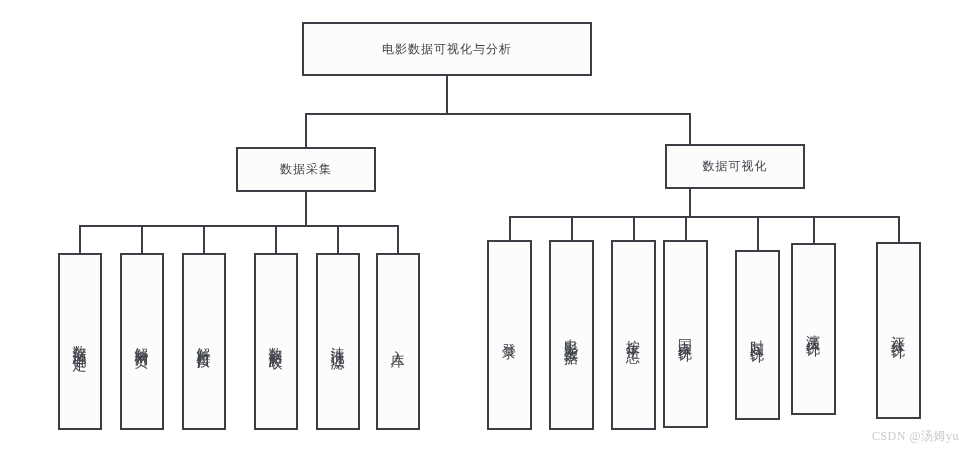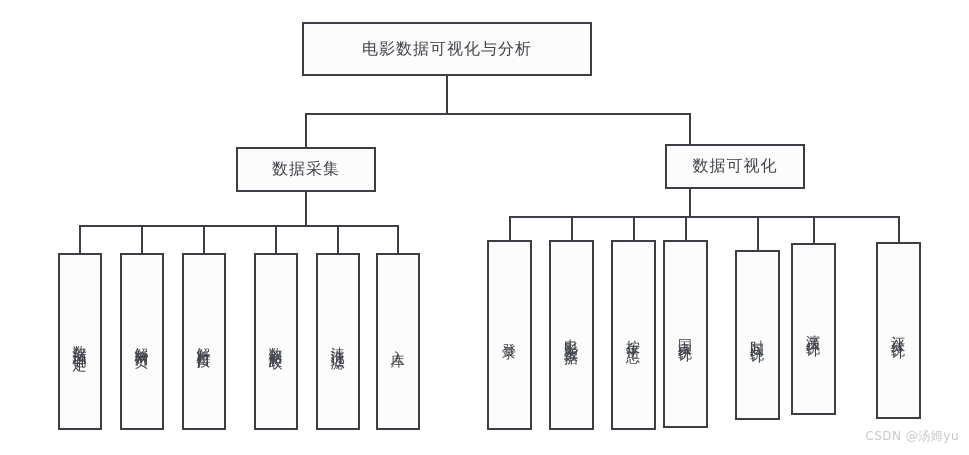--- a/index.html
+++ b/index.html
@@ -21,21 +21,21 @@
     position: absolute;
     box-sizing: border-box;
     border: 2px solid #3b3f45;
     background: #fcfcfc;
     display: flex;
     align-items: center;
     justify-content: center;
     color: #40444a;
   }
   .node.h-node {
-    font-size: 16px;
+    font-size: 12px;
     letter-spacing: 1px;
     text-align: center;
   }
   .node.v-node {
     writing-mode: vertical-rl;
     text-orientation: upright;
     font-size: 14px;
     letter-spacing: 3px;
     line-height: 1;
     padding: 4px 0;
@@ -133,14 +133,14 @@
       <div class="conn v" style="left: 812.5px; top: 216px; height: 27px; width: 2px;"></div>
       <div class="node v-node" style="left: 791px; top: 243px; width: 45px; height: 172px;">
         <span class="vtext">演员统计</span>
       </div>
       <div class="conn v" style="left: 897.5px; top: 216px; height: 26px; width: 2px;"></div>
       <div class="node v-node" style="left: 876px; top: 242px; width: 45px; height: 177px;">
         <span class="vtext">评分统计</span>
       </div>
     </div>
 
-  <div class="watermark" id="watermark" style="right: 10px; bottom: 10px;">CSDN @汤姆yu</div>
+  <div class="watermark" id="watermark" style="right: 10px; bottom: 10px; font-family: Liberation Serif, serif;">CSDN @汤姆yu</div>
 </div>
 
 </body></html>

